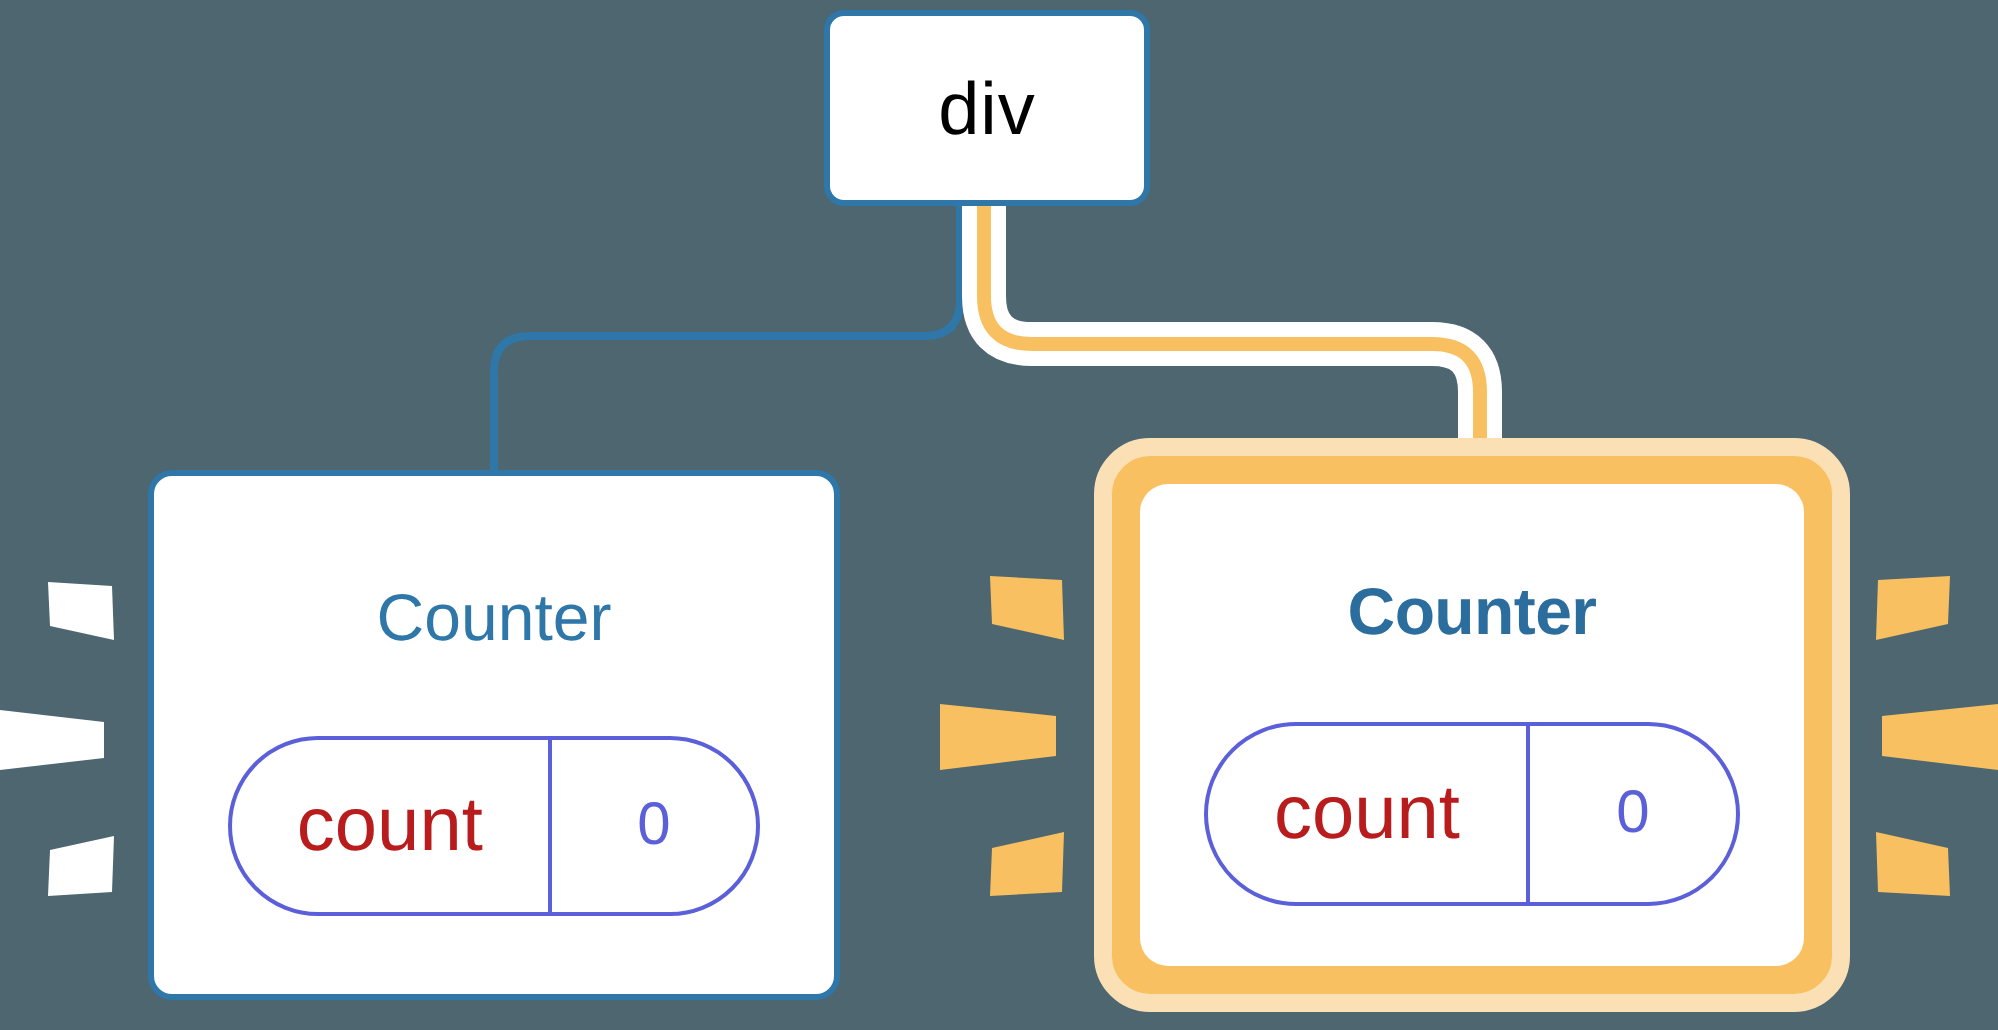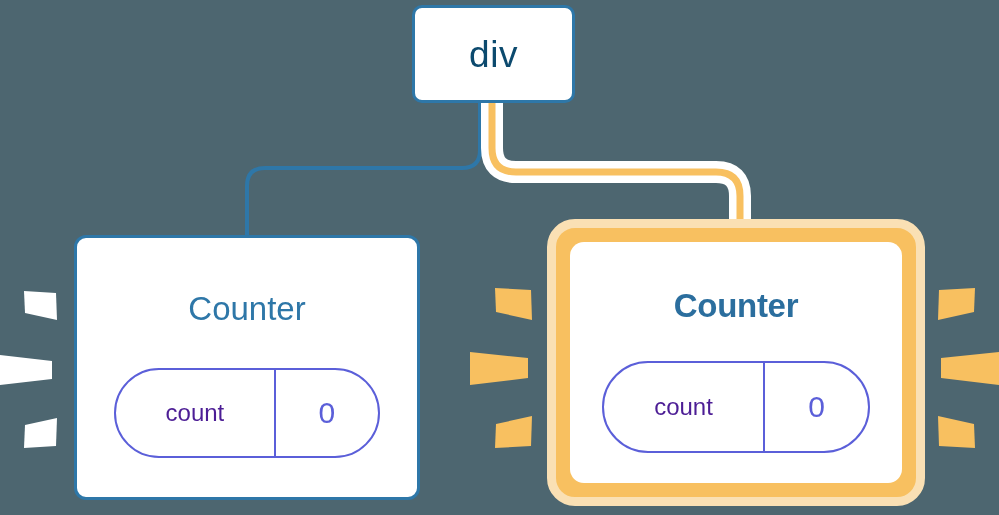--- a/index.html
+++ b/index.html
@@ -39,21 +39,21 @@
     background: #ffffff;
     border: 3px solid #2e77a8;
     border-radius: 10px;
     box-sizing: border-box;
     display: flex;
     align-items: center;
     justify-content: center;
   }
   #node-div .tag-label {
     font-size: 37px;
-    color: #0c4a6e;
+    color: #000000;
     letter-spacing: 0.5px;
     line-height: 1;
   }
 
   
   #node-counter-left {
     left: 74px;
     top: 235px;
     width: 346px;
     height: 265px;
@@ -126,22 +126,22 @@
     transform: translateX(-50%);
     top: 119px;
     width: 268px;
     height: 92px;
   }
   .pill .pill-key {
     flex: 0 0 61%;
     display: flex;
     align-items: center;
     justify-content: center;
-    color: #4c1d95;
-    font-size: 24px;
+    color: #b91c1c;
+    font-size: 38px;
     border-right: 2px solid #5b5fd9;
     box-sizing: border-box;
   }
   .pill .pill-value {
     flex: 1 1 auto;
     display: flex;
     align-items: center;
     justify-content: center;
     color: #5b5fd9;
     font-size: 30px;

